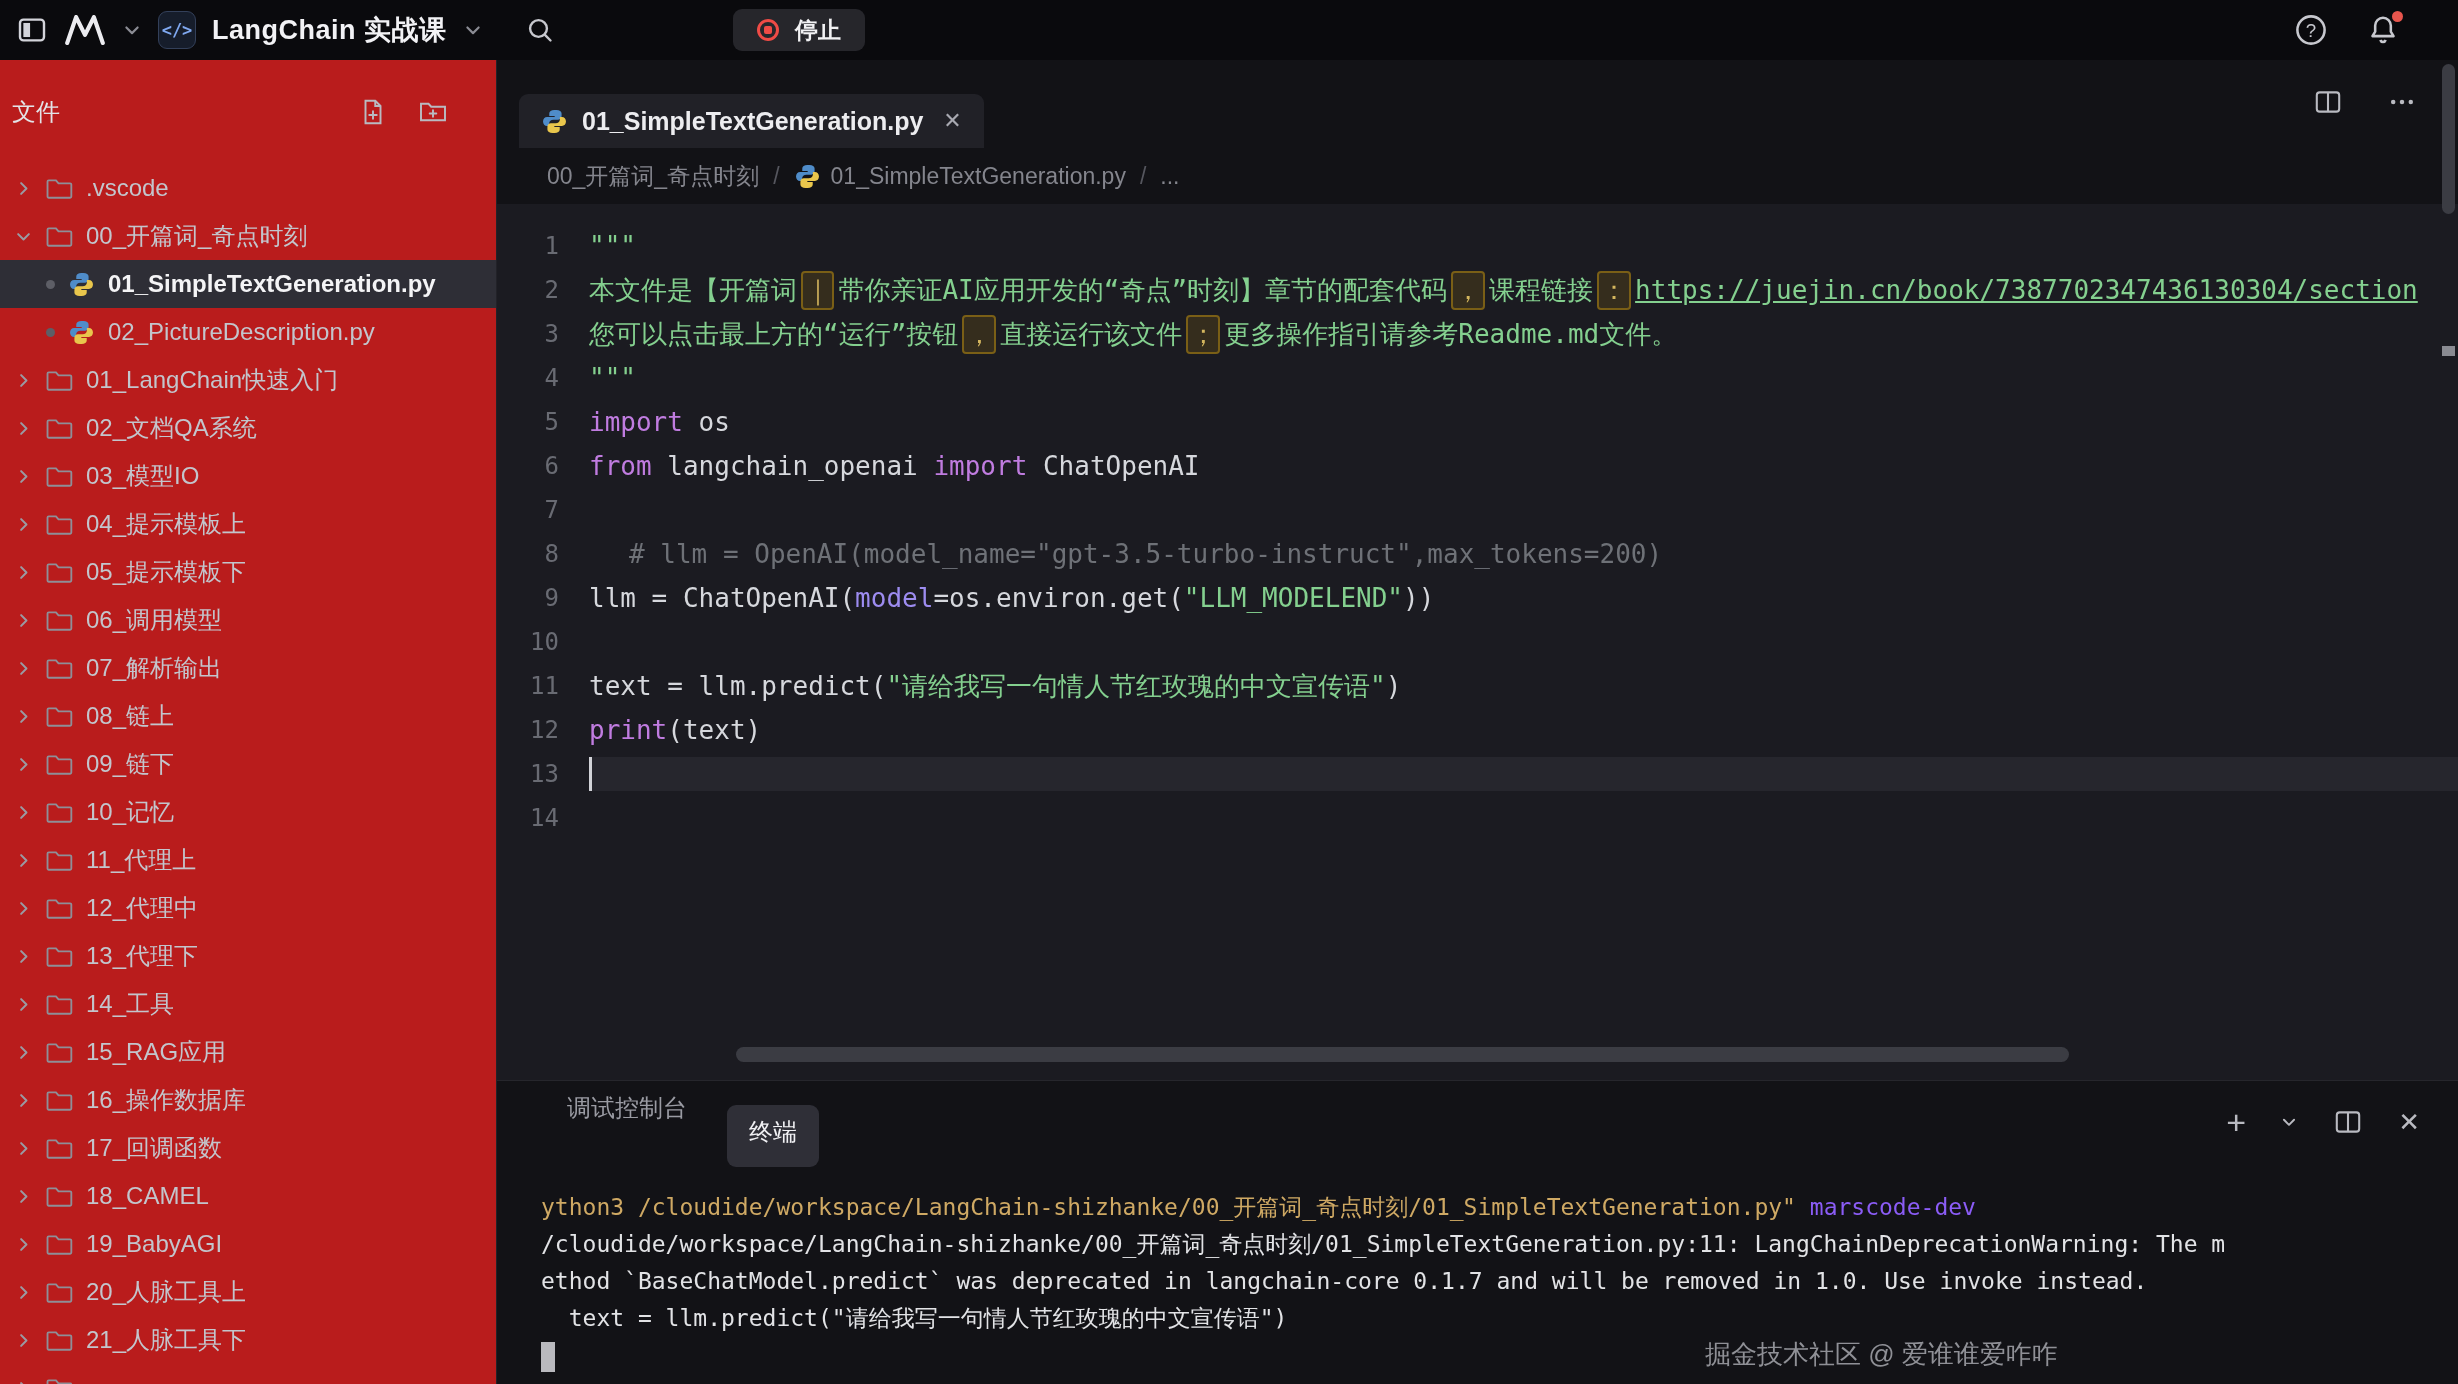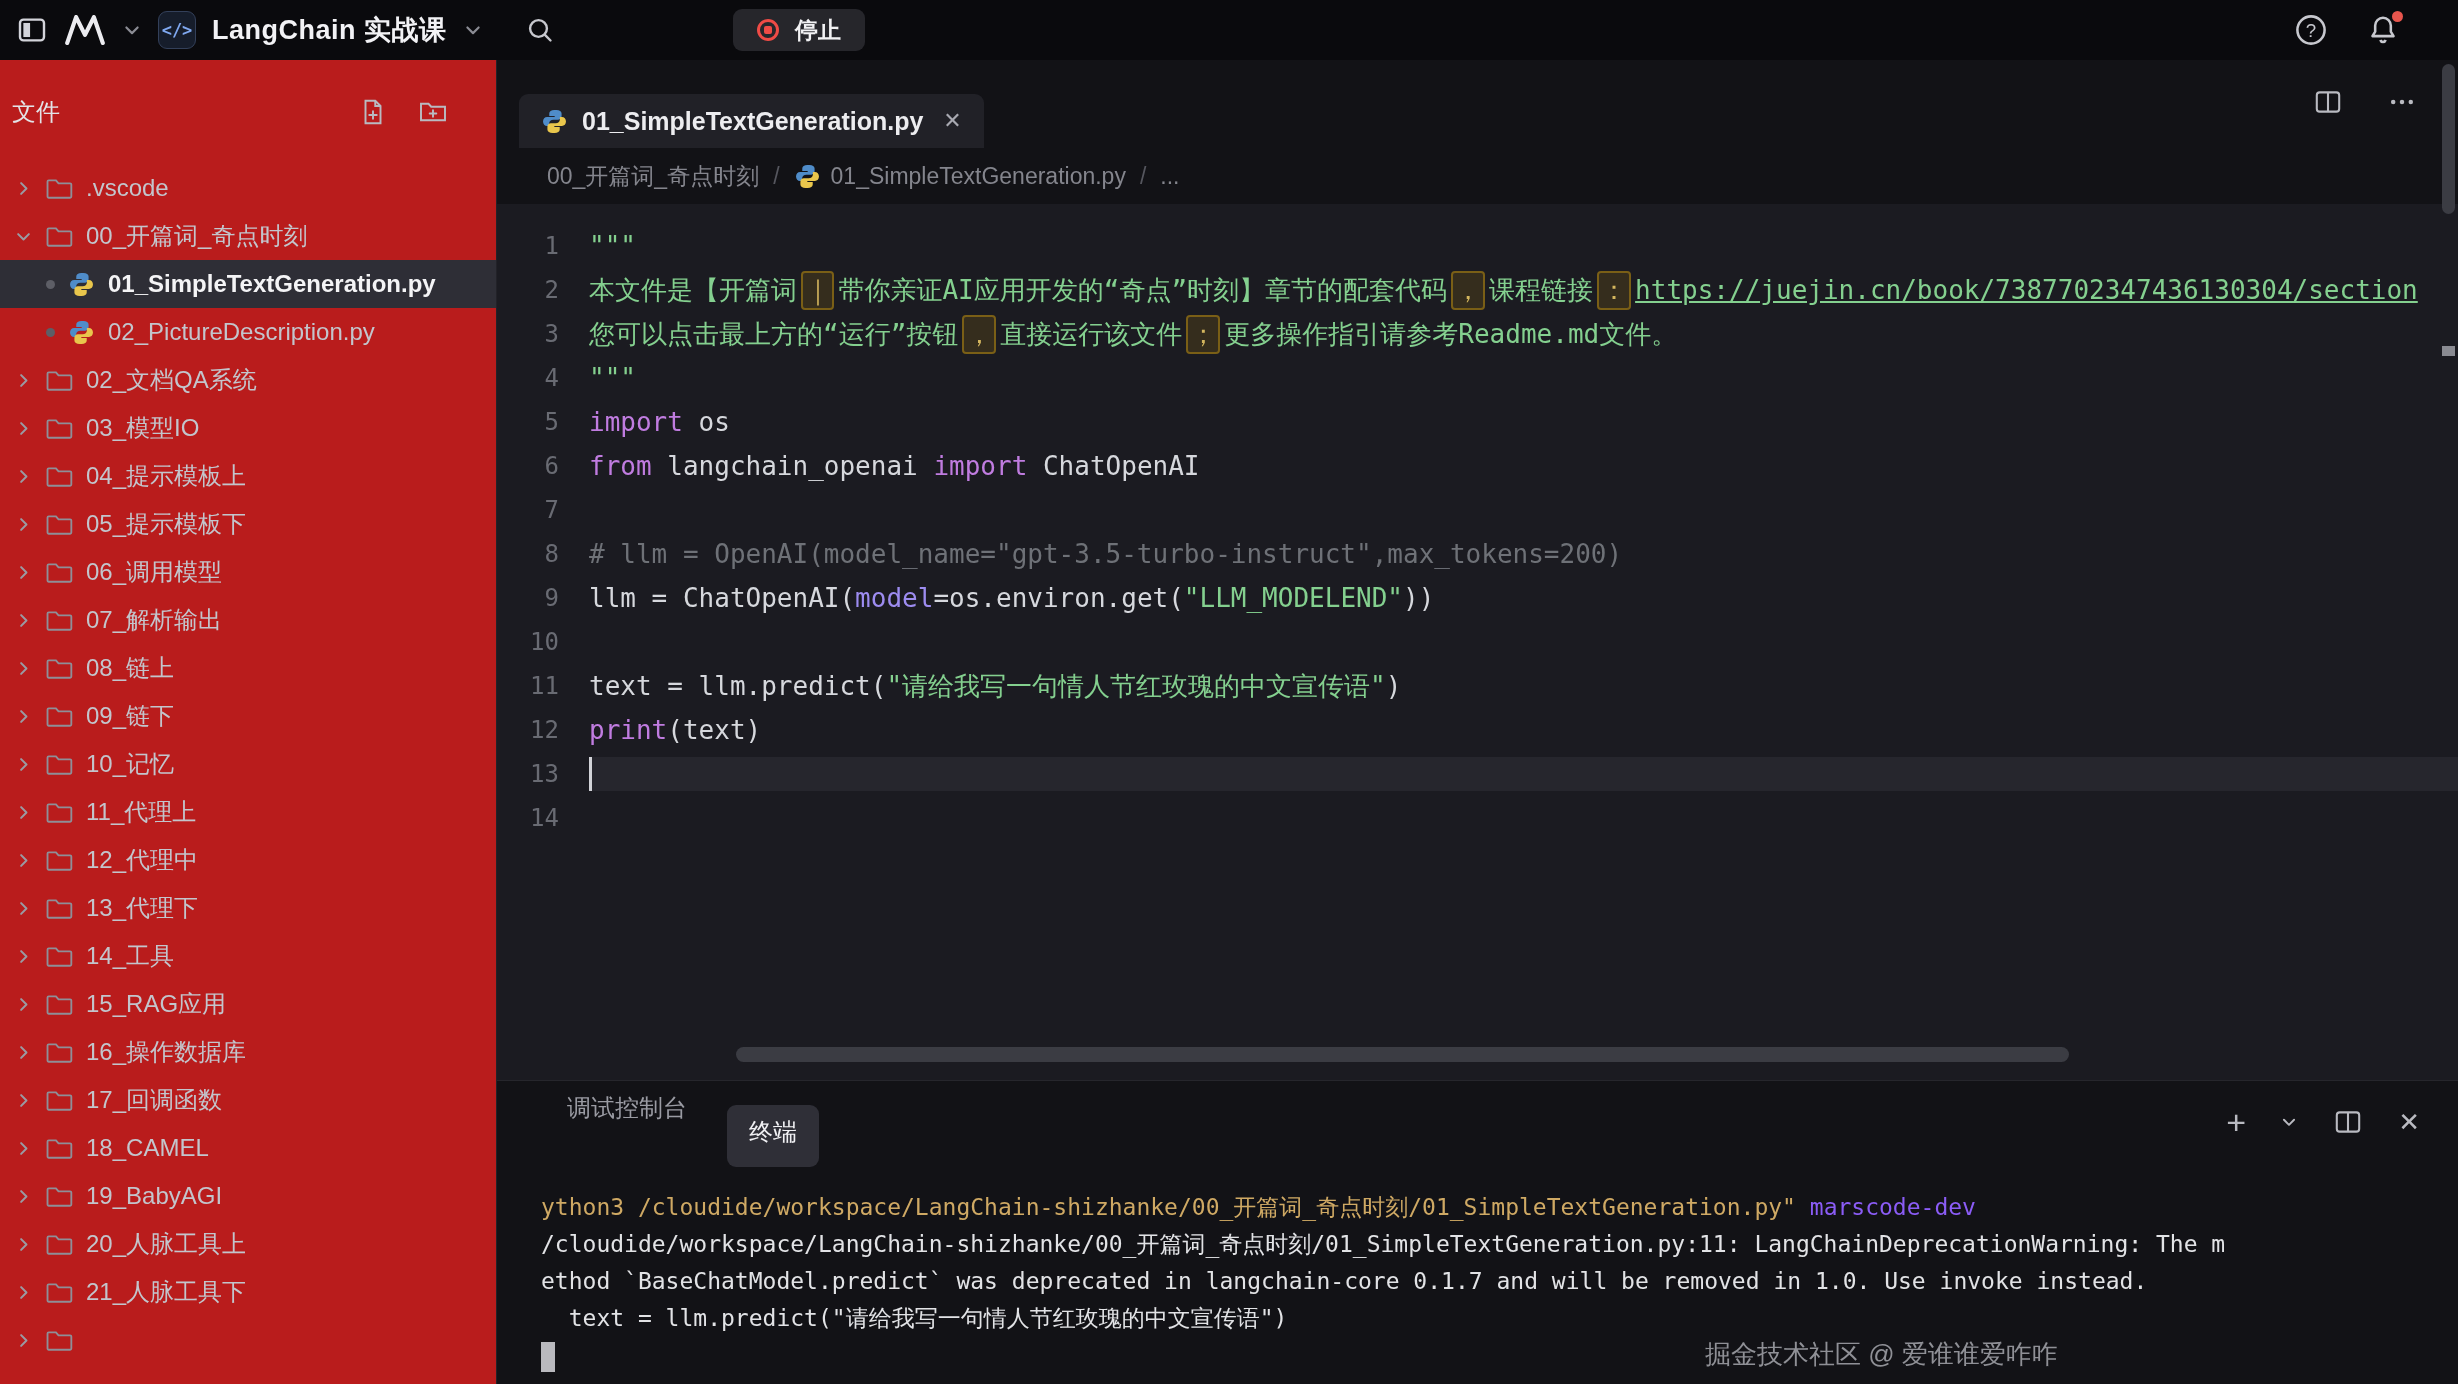--- a/index.html
+++ b/index.html
@@ -57,21 +57,21 @@
     overflow:hidden; padding-top:20px; }
   .cl { display:flex; height:44px; align-items:center; font-family:"DejaVu Sans Mono",monospace;
     font-size:26px; white-space:pre; }
   .ln { flex:0 0 92px; text-align:right; padding-right:30px; color:#696b73; font-size:24px; }
   .lc { flex:1 1 auto; color:#d6d8dd; overflow:hidden; display:flex; align-items:center; }
   .cl.current .lc { background:#26262d; }
   .caret { display:inline-block; width:3px; height:34px; background:#d2d3d8; margin-right:2px; }
   .tk-pl { color:#d6d8dd; }
   .tk-kw { color:#c07ce0; }
   .tk-str { color:#84d08f; }
-  .tk-cm { color:#6e7177; }
+  .tk-cm { color:#6e7177;margin-left:40px; }
   .tk-prm { color:#9d8cf0; }
   .tk-lnk { color:#84d08f; text-decoration:underline; }
   .tk-uni { color:#d4b65e; border:2px solid #7a5f16; background:rgba(122,95,22,.28);
     border-radius:4px; margin:0 4px; padding:0 2px; }
   .hscrollbar { position:absolute; left:92px; right:30px; bottom:18px; height:15px; }
   .hthumb { position:absolute; left:8%; width:72.5%; height:100%; border-radius:8px; background:#3b3c43; cursor:pointer; }
   .vscrollbar { position:absolute; right:3px; top:2px; width:13px; bottom:4px; }
   .vthumb { position:absolute; top:2px; width:13px; height:150px; border-radius:7px; background:#3b3c43; cursor:pointer; }
   .vmarker { position:absolute; top:284px; width:13px; height:10px; background:#8a8b92; }
 
@@ -223,20 +223,33 @@
           <span class="i">
             <svg width="19" height="19" viewBox="0 0 16 16">
               <path d="M6 3.5 L10.5 8 L6 12.5" fill="none" stroke="#9a9ba3" stroke-width="1.7" stroke-linecap="round" stroke-linejoin="round"></path>
             </svg>
           </span>
           <span class="i">
             <svg width="27" height="27" viewBox="0 0 16 16">
               <path d="M1.6 3.2h4.3l1.5 1.8h6.9c.4 0 .7.3.7.7v7.1c0 .4-.3.7-.7.7H1.6c-.4 0-.7-.3-.7-.7V3.9c0-.4.3-.7.7-.7z" fill="none" stroke="#8e8f98" stroke-width="1.1"></path>
             </svg>
           </span>
+          <span class="tree-label">01_LangChain快速入门</span>
+        </div>
+        <div class="tree-row">
+          <span class="i">
+            <svg width="19" height="19" viewBox="0 0 16 16">
+              <path d="M6 3.5 L10.5 8 L6 12.5" fill="none" stroke="#9a9ba3" stroke-width="1.7" stroke-linecap="round" stroke-linejoin="round"></path>
+            </svg>
+          </span>
+          <span class="i">
+            <svg width="27" height="27" viewBox="0 0 16 16">
+              <path d="M1.6 3.2h4.3l1.5 1.8h6.9c.4 0 .7.3.7.7v7.1c0 .4-.3.7-.7.7H1.6c-.4 0-.7-.3-.7-.7V3.9c0-.4.3-.7.7-.7z" fill="none" stroke="#8e8f98" stroke-width="1.1"></path>
+            </svg>
+          </span>
           <span class="tree-label">02_文档QA系统</span>
         </div>
         <div class="tree-row">
           <span class="i">
             <svg width="19" height="19" viewBox="0 0 16 16">
               <path d="M6 3.5 L10.5 8 L6 12.5" fill="none" stroke="#9a9ba3" stroke-width="1.7" stroke-linecap="round" stroke-linejoin="round"></path>
             </svg>
           </span>
           <span class="i">
             <svg width="27" height="27" viewBox="0 0 16 16">

